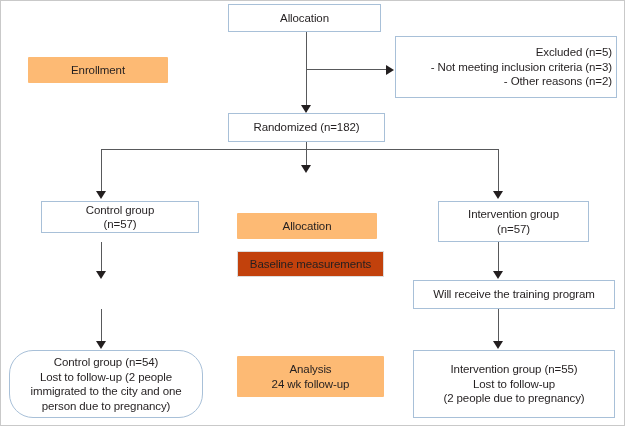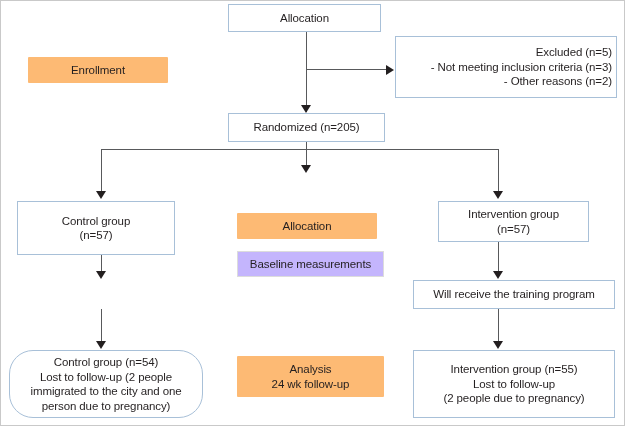--- a/index.html
+++ b/index.html
@@ -50,21 +50,21 @@
     color: #231f20;
     display: flex;
     align-items: center;
     justify-content: center;
     text-align: center;
     font-size: 11.5px;
     line-height: 14.5px;
     letter-spacing: -0.1px;
   }
   .stage.plain {
-    background: #c4b5fd;
+    background: #c2410c;
     border: 1px solid #dcdcdc;
     border-radius: 0;
   }
 
   
   .ln {
     position: absolute;
     background: #58595b;
   }
   .vline { width: 1px; }
@@ -140,24 +140,24 @@
 
   <div class="node" style="left:227px; top:3px; width:153px; height:28px;">
     <span class="txt">Allocation</span>
   </div>
 
   <div class="node left-align" style="left:394px; top:35px; width:222px; height:62px;">
     <span class="txt">Excluded (n=5)<br>- Not meeting inclusion criteria (n=3)<br>- Other reasons (n=2)</span>
   </div>
 
   <div class="node" style="left:227px; top:112px; width:157px; height:29px;">
-    <span class="txt">Randomized (n=205)</span>
+    <span class="txt">Randomized (n=182)</span>
   </div>
 
-  <div class="node" style="left:16px; top:200px; width:158px; height:54px;">
+  <div class="node" style="left:40px; top:200px; width:158px; height:32px;">
     <span class="txt">Control group<br>(n=57)</span>
   </div>
 
   <div class="node" style="left:437px; top:200px; width:151px; height:41px;">
     <span class="txt">Intervention group<br>(n=57)</span>
   </div>
 
 
   <div class="node" style="left:412px; top:279px; width:202px; height:29px;align-items:center;">
     <span class="txt">Will receive the training program</span>

